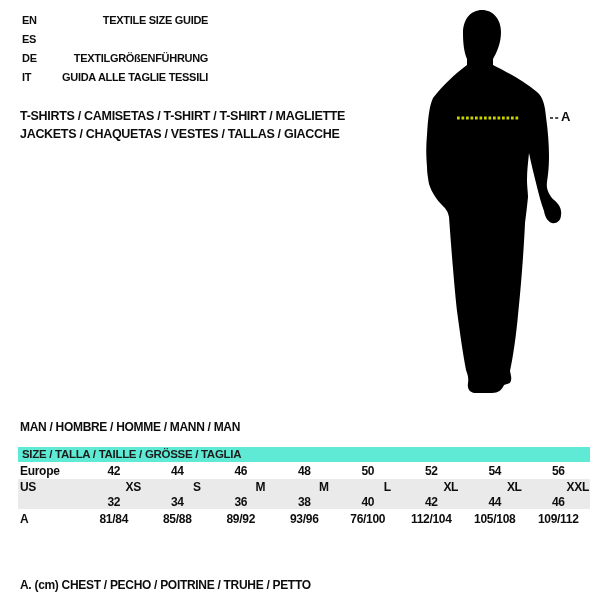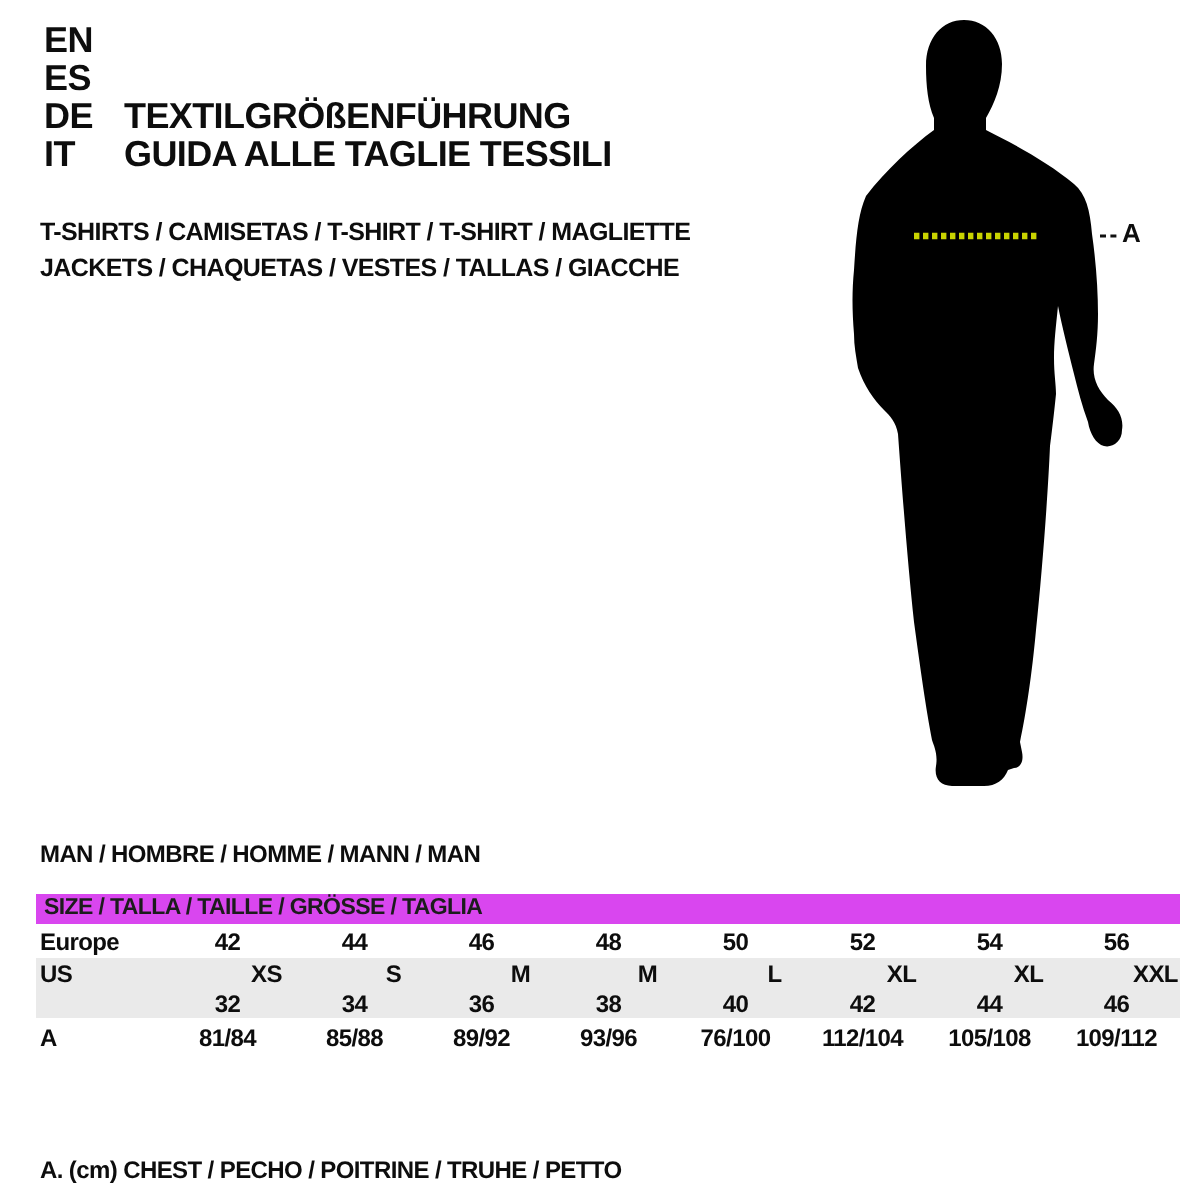--- a/index.html
+++ b/index.html
@@ -6,54 +6,55 @@
   body{
     width:600px;height:600px;background:#ffffff;position:relative;overflow:hidden;
     font-family:"Liberation Sans","DejaVu Sans",sans-serif;
     font-weight:bold;color:#0d0d0d;
     -webkit-font-smoothing:antialiased;
   }
   .abs{position:absolute;}
 
   
   .lang-list{left:22px;top:11px;}
-  .lang-row{display:flex;height:19px;line-height:19px;font-size:18px;letter-spacing:-0.3px;}
+  .lang-row{display:flex;height:19px;line-height:19px;font-size:11px;letter-spacing:-0.3px;justify-content:space-between;}
   .lang-code{width:40px;}
 
   
   .categories{left:20px;top:107px;font-size:12.5px;line-height:18px;letter-spacing:-0.3px;white-space:nowrap;}
 
   
   .figure{left:398px;top:5px;width:180px;height:390px;}
   .measure-label{left:561px;top:109px;font-size:13px;letter-spacing:-0.2px;}
 
   
   .section-title{left:20px;top:420px;font-size:12px;letter-spacing:-0.3px;white-space:nowrap;}
 
   
   .size-table{left:18px;top:447px;width:572px;font-size:12px;letter-spacing:-0.3px;}
-  .t-header{height:15px;line-height:15px;background:#d946ef;padding-left:4px;font-size:11.5px;color:#1c1c1c;}
+  .t-header{height:15px;line-height:15px;background:#5eead4;padding-left:4px;font-size:11.5px;color:#1c1c1c;}
   .t-row{display:grid;grid-template-columns:64px repeat(8,1fr);align-items:center;}
   .t-r0{height:17px;}
   .t-r1{height:15px;gap:39px;}
   .t-r2{height:15px;}
   .t-r3{height:19px;}
   .t-gray{background:#eaeaea;}
   .t-label{text-align:left;padding-left:2px;}
   .t-cell{text-align:center;}
 
   
   .footnote{left:20px;top:549px;font-size:12px;letter-spacing:-0.3px;white-space:nowrap;margin-top:29px;}
 </style>
 </head>
 <body>
 
 <div class="abs lang-list">
     <div class="lang-row">
       <span class="lang-code">EN</span>
+      <span class="lang-label">TEXTILE SIZE GUIDE</span>
     </div>
     <div class="lang-row">
       <span class="lang-code">ES</span>
     </div>
     <div class="lang-row">
       <span class="lang-code">DE</span>
       <span class="lang-label">TEXTILGRÖßENFÜHRUNG</span>
     </div>
     <div class="lang-row">
       <span class="lang-code">IT</span>

